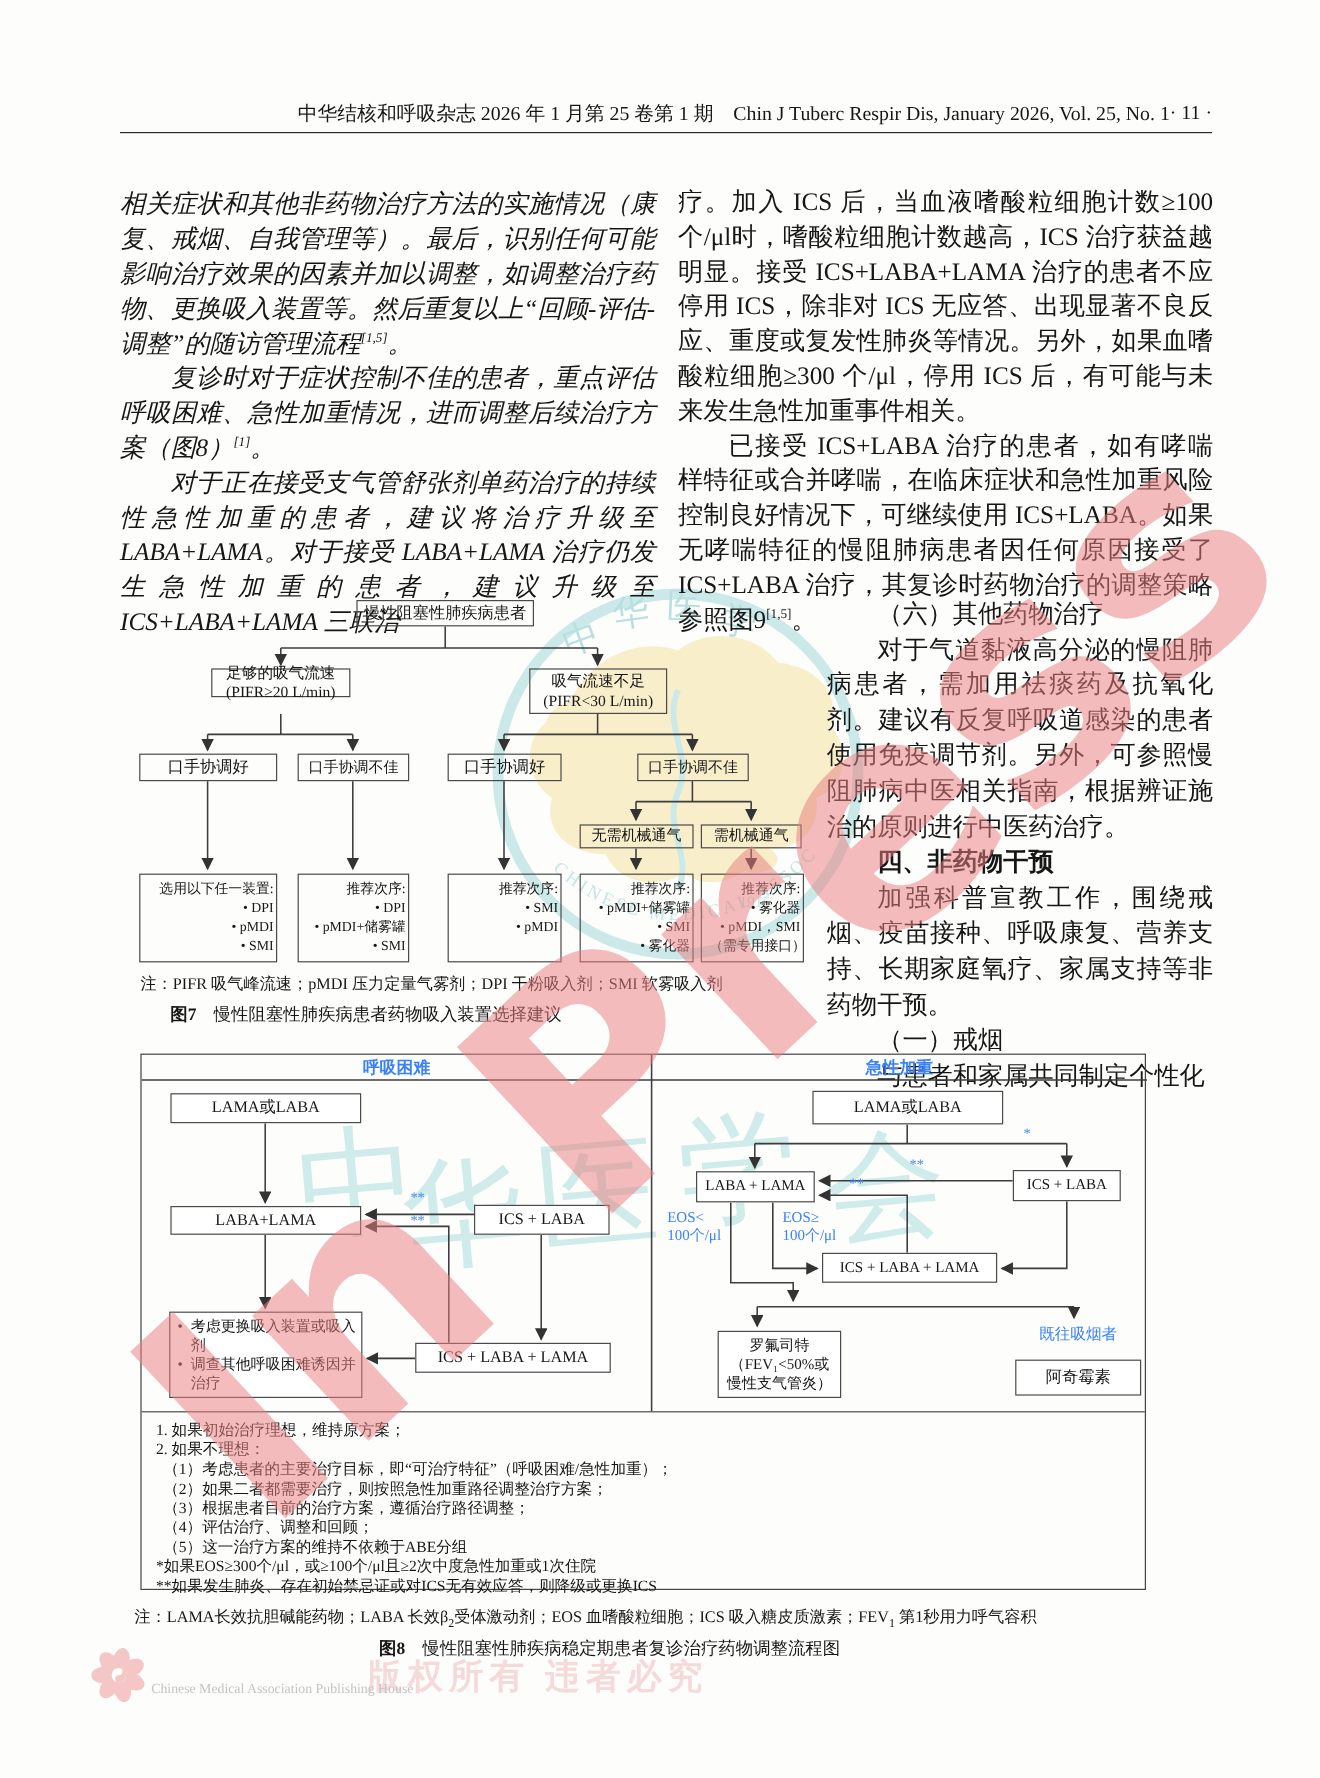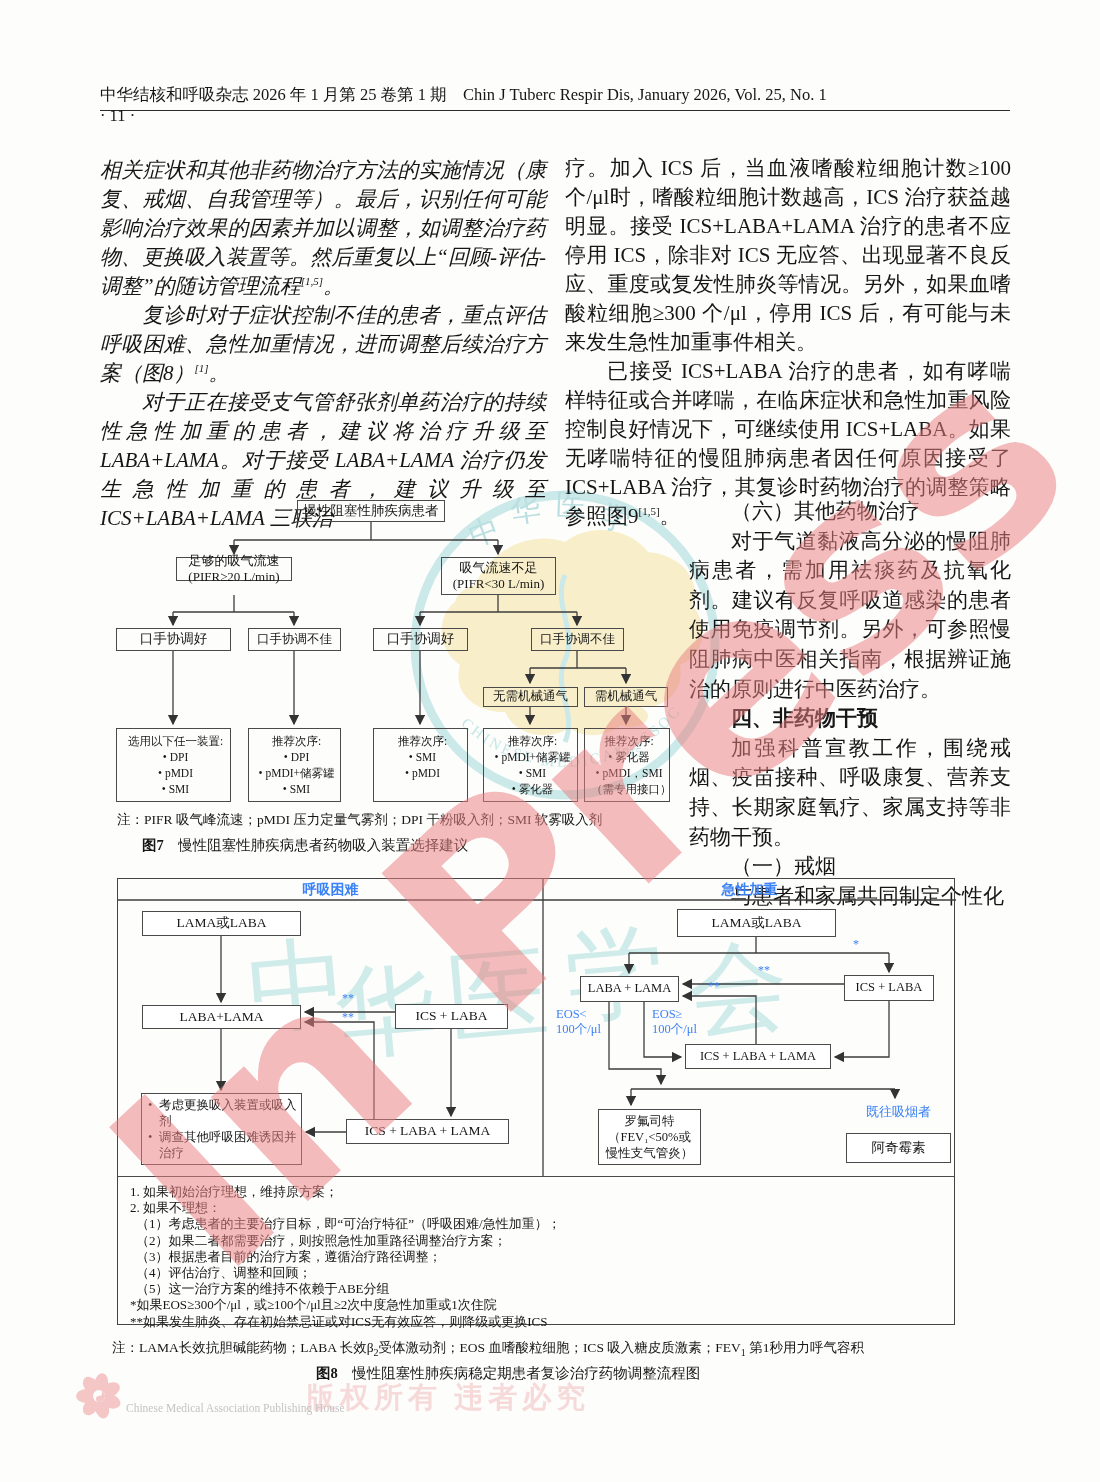--- a/index.html
+++ b/index.html
@@ -10,35 +10,35 @@
   .callig-char{position:absolute;font-size:100px;color:#c4e8e6;opacity:.8;
                font-family:"DejaVu Serif",serif;transform:rotate(-5deg);}
   
   #inpress{position:absolute;left:-60px;top:645px;width:1300px;line-height:340px;
            text-align:center;white-space:nowrap;font-family:"DejaVu Sans",sans-serif;
            font-weight:bold;font-size:260px;color:#ea8080;opacity:.52;
            transform:rotate(-43deg);transform-origin:center;z-index:5;pointer-events:none;}
   
   .content{position:absolute;z-index:1;}
   #pgheader{left:100px;top:84px;width:910px;height:26px;border-bottom:1.6px solid #2a2a2a;
-            font-size:16.5px;display:flex;justify-content:flex-start;flex-direction:column;}
+            font-size:16.5px;display:flex;justify-content:flex-end;}
   .col{position:absolute;text-align:justify;font-size:21px;line-height:29px;}
   .col p{margin:0;}
   .col p.ind{text-indent:2em;}
   .bold{font-weight:bold;}
   sup{font-size:11px;vertical-align:super;line-height:0;}
   sub{font-size:10px;vertical-align:sub;line-height:0;}
   
   .fig{position:absolute;}
   .fig svg{position:absolute;left:0;top:0;}
   .box{position:absolute;border:1.2px solid #4a4a4a;box-sizing:border-box;
        display:flex;align-items:center;justify-content:center;flex-direction:column;
        text-align:center;font-size:13.5px;line-height:1.25;background:transparent;}
   .wbox{background:#ffffff;}
-  .leaf{display:block;text-align:center;font-size:11.5px;line-height:16px;
+  .leaf{display:block;text-align:right;font-size:11.5px;line-height:16px;
         padding:4px 2px 2px 6px;}
   .leaf div{white-space:nowrap;}
   .figlabel{position:absolute;font-size:12px;color:#3b82f6;}
   .fignote{position:absolute;font-size:13.5px;}
   .figcap{position:absolute;font-size:14.5px;text-align:center;}
   .bul{position:relative;padding-left:13px;margin:0;text-align:left;}
   .bul:before{content:"•";position:absolute;left:2px;top:0;}
   
   #f8notes{position:absolute;left:0;right:0;top:297px;bottom:0;border-top:1.2px solid #4a4a4a;
            padding:7px 8px 0 12px;font-size:13px;line-height:16.2px;box-sizing:border-box;}

